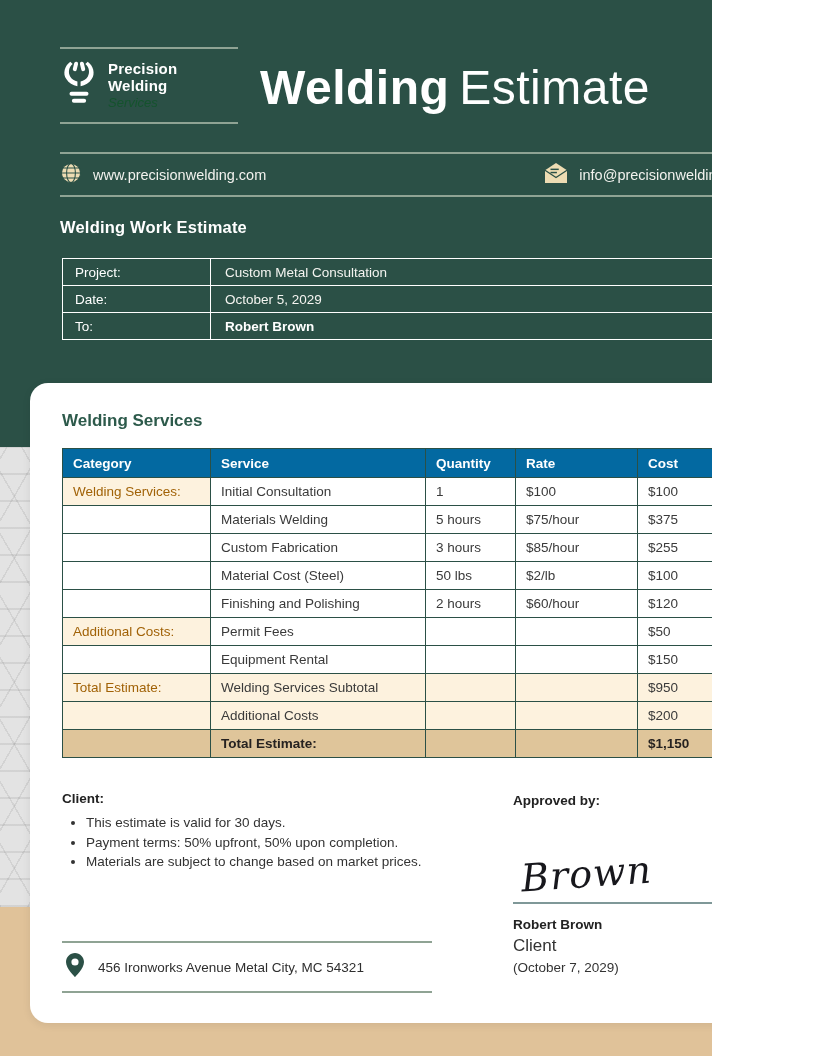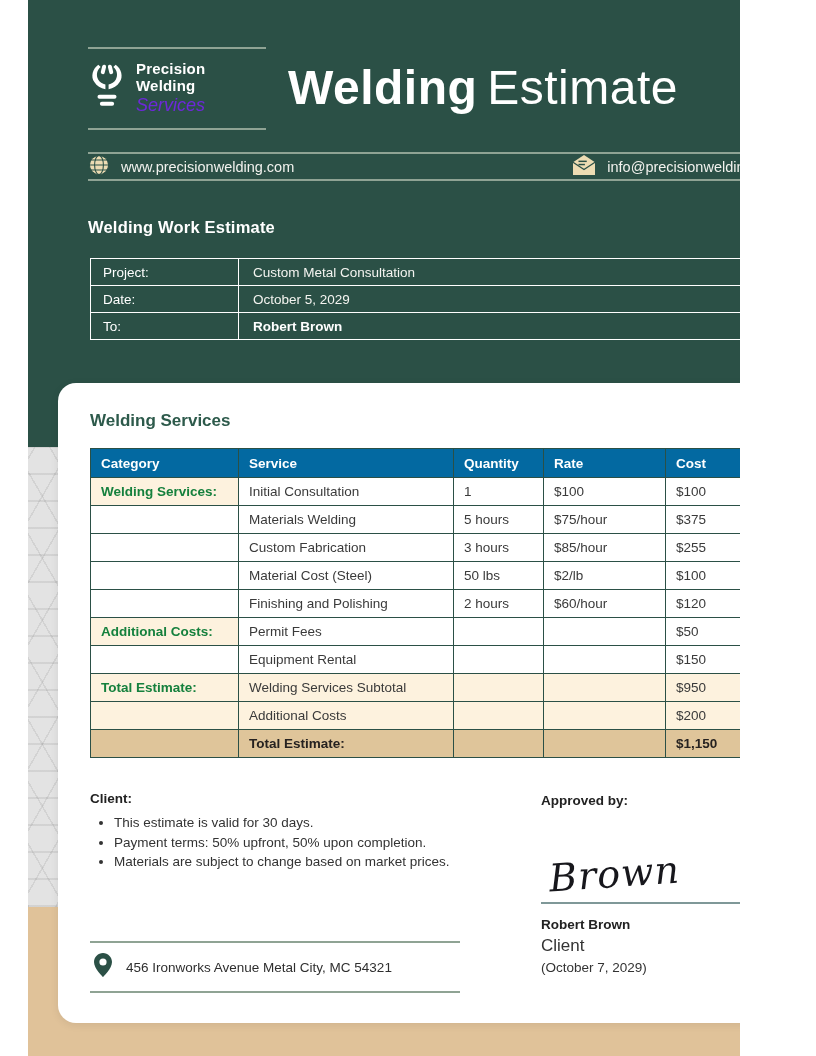--- a/index.html
+++ b/index.html
@@ -1,44 +1,44 @@
 <!DOCTYPE html>
 <html><head>
 <meta charset="utf-8">
 <style>
   * { margin:0; padding:0; box-sizing:border-box; }
   html,body { width:816px; }
   body { font-family:"Liberation Sans", sans-serif; color:#303030; }
-  .page { position:relative; width:712px; height:1056px; overflow:hidden; background:#e4e4e4;margin-left:28px; }
+  .page { position:relative; width:712px; height:1056px; overflow:hidden; background:#e4e4e4; }
 
   
   .bg-green { position:absolute; left:0; top:0; width:816px; height:447px; background:#2b5046; }
   .bg-pattern { position:absolute; left:0; top:447px; width:816px; height:460px;
     background-color:#e3e3e3;
     background-image:
       repeating-linear-gradient(60deg,  rgba(110,110,110,.14) 0 1.5px, transparent 1.5px 31px),
       repeating-linear-gradient(-60deg, rgba(110,110,110,.14) 0 1.5px, transparent 1.5px 31px),
       repeating-linear-gradient(0deg,   rgba(110,110,110,.14) 0 1.5px, transparent 1.5px 27px);
   }
   .bg-tan { position:absolute; left:0; top:907px; width:816px; height:149px; background:#e0c299; }
 
   
   .logo-block { position:absolute; left:60px; top:47px; width:178px;
     border-top:2px solid #8fa394; border-bottom:2px solid #8fa394; padding:11px 0 12px 0;
     display:flex; align-items:center; gap:10px; }
   .logo-text .name { font-size:15px; font-weight:700; color:#ffffff; letter-spacing:.2px; }
-  .logo-text .tagline { font-size:18px; font-style:italic; color:#6d28d9; margin-top:1px; }
+  .logo-text .tagline { font-size:13px; font-style:italic; color:#14532d; margin-top:1px; }
 
   .doc-title { position:absolute; right:62px; top:60px; font-size:48px; color:#ffffff; letter-spacing:.5px; white-space:nowrap; }
   .doc-title .bold { font-weight:700; }
   .doc-title .light { font-weight:400; margin-left:10px; }
 
   .contact-bar { position:absolute; left:60px; top:152px; width:696px;
     border-top:2px solid #8fa394; border-bottom:2px solid #8fa394;
-    display:flex; justify-content:space-between; align-items:flex-start; padding:0 0; }
+    display:flex; justify-content:space-between; align-items:flex-start; padding:8px 0; }
   .contact-item { display:flex; align-items:center; gap:11px; color:#f2f2ee; font-size:14.5px; }
 
   .work-heading { position:absolute; left:60px; top:218px; font-size:16.5px; font-weight:700; color:#ffffff; letter-spacing:.2px; }
 
   .info-table { position:absolute; left:62px; top:258px; width:694px; border-collapse:collapse; }
   .info-table td { border:1.5px solid #ffffff; height:27px; font-size:13.5px; color:#f4f4f0; vertical-align:middle; }
   .info-table td.lbl { width:148px; font-weight:400; padding-left:12px; color:#ffffff; }
   .info-table td.val { padding-left:14px; }
   .info-table td.val.bold { font-weight:700; color:#ffffff; }
 
@@ -47,21 +47,21 @@
     border-radius:18px; box-shadow:0 2px 8px rgba(0,0,0,.08); }
 
   .services-heading { position:absolute; left:32px; top:28px; font-size:17px; font-weight:700; color:#2d5a4b; }
 
   .svc-table { position:absolute; left:32px; top:65px; width:694px; border-collapse:collapse; table-layout:fixed; }
   .svc-table col.c1{width:148px;} .svc-table col.c2{width:215px;} .svc-table col.c3{width:90px;}
   .svc-table col.c4{width:122px;} .svc-table col.c5{width:119px;}
   .svc-table th { background:#0369a1; color:#ffffff; font-size:13.5px; font-weight:700; text-align:left;
     padding:6px 10px; height:29px; border:1.5px solid #2b5046; }
   .svc-table td { border:1.5px solid #2b5046; font-size:13.5px; color:#3a3a3a; padding:4px 10px; height:28px; vertical-align:middle; background:#ffffff; }
-  .svc-table td.cat { font-weight:700; color:#15803d; }
+  .svc-table td.cat { font-weight:400; color:#a16207; }
   .svc-table td.cream { background:#fdf2de; }
   .svc-table tr.row-cream td { background:#fdf2de; }
   .svc-table tr.row-tan td { background:#dfc59a; }
   .svc-table tr.row-tan td { font-weight:700; color:#262220; }
 
   .notes { position:absolute; left:32px; top:408px; width:420px; }
   .notes-heading { font-size:13.5px; font-weight:700; color:#222; }
   .notes ul { margin:7px 0 0 0; padding-left:24px; }
   .notes li { font-size:13.5px; color:#333; line-height:1.45; }
 

